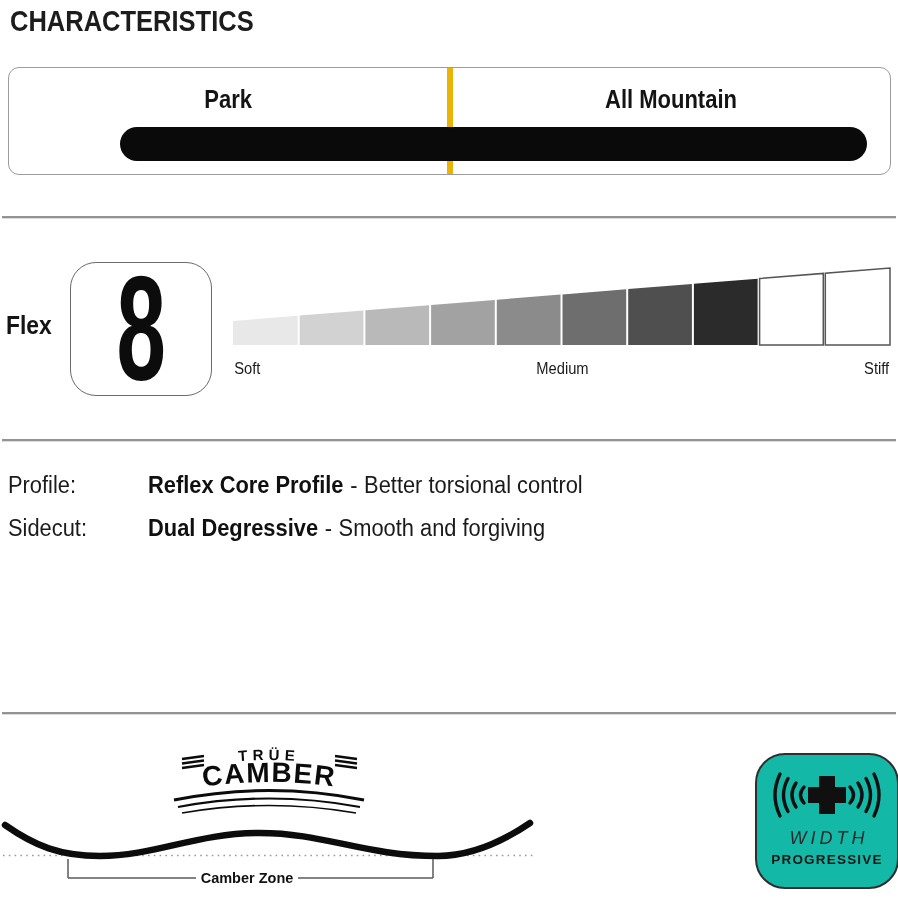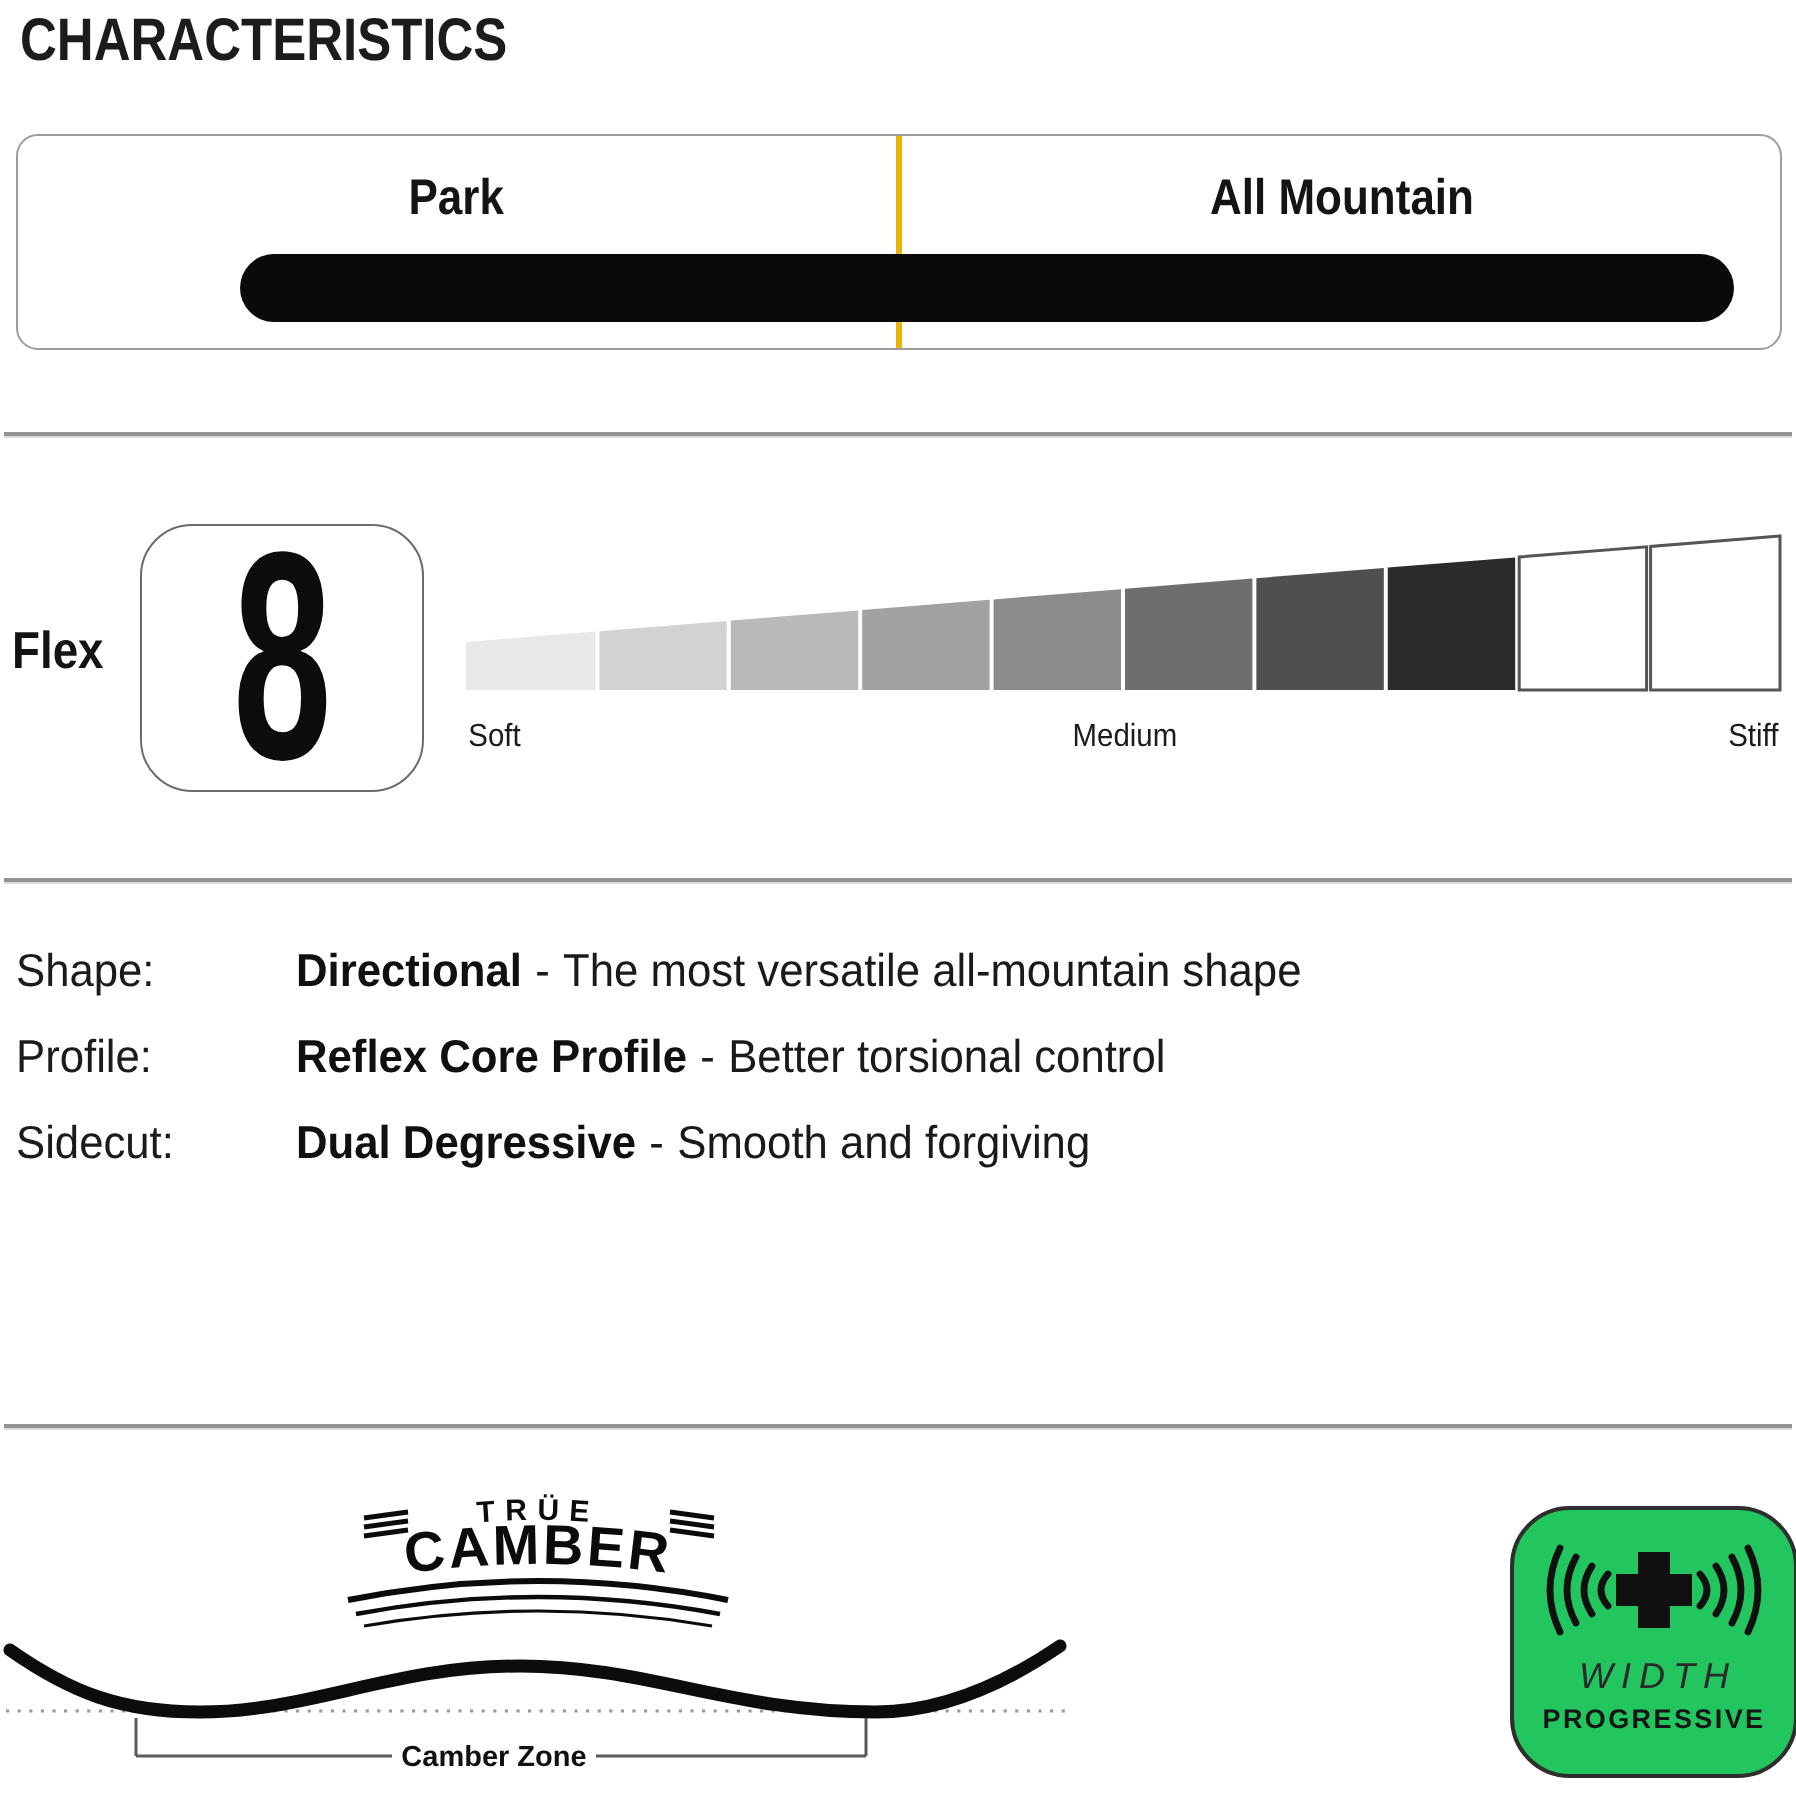--- a/index.html
+++ b/index.html
@@ -8,21 +8,21 @@
 
   
   .title{position:absolute;left:10px;top:4px;margin:0;font-size:30px;font-weight:700;
          letter-spacing:0px;transform:scaleX(0.85);transform-origin:left center;white-space:nowrap;color:#1c1c1c;}
 
   
   .styles-box{position:absolute;left:8px;top:67px;width:881px;height:106px;
               border:1.5px solid #9c9c9c;border-radius:11px;}
   .styles-cols{display:flex;width:100%;height:100%;}
   .style-col{flex:1;text-align:center;padding-top:17px;box-sizing:border-box;}
-  .style-col.mid{border-left:3px solid #eab308;}
+  .style-col.mid{border-left:6px solid #eab308;}
   .style-label{font-size:25px;font-weight:700;display:inline-block;transform:scaleX(0.88);color:#141414;}
   .style-pill{position:absolute;left:111px;top:59px;width:747px;height:34px;border-radius:17px;background:#0a0a0a;}
 
   
   .divider{position:absolute;left:2px;width:894px;height:2px;background:#939393;box-shadow:0 1px 0 #dcdcdc;}
   .d1{top:216px;} .d2{top:439px;} .d3{top:712px;}
 
   
   .flex-label{position:absolute;left:6px;top:310px;font-size:26px;font-weight:700;
               transform:scaleX(0.88);transform-origin:left center;color:#141414;}
@@ -42,21 +42,21 @@
   .spec-val{white-space:nowrap;transform:scaleX(0.95);transform-origin:left center;}
   .spec-val b{font-weight:700;color:#101010;}
   .sep{margin:0 7px;color:#1b1b1b;}
 
   
   .camber-logo{position:absolute;left:152px;top:748px;width:235px;height:68px;overflow:visible;}
   .camber-curve{position:absolute;left:0px;top:812px;width:540px;height:86px;overflow:visible;}
 
   
   .width-badge{position:absolute;left:755px;top:753px;width:144px;height:136px;border:2px solid #2e2e2e;
-               border-radius:30px;box-sizing:border-box;text-align:center;background:#22c55e;}
+               border-radius:30px;box-sizing:border-box;text-align:center;background:#14b8a6;}
   .badge-icon{display:block;margin:13px auto 0;width:122px;height:58px;}
   .badge-width{font-size:18px;font-style:italic;font-weight:400;letter-spacing:4px;color:#2a2a2a;
                margin-top:2px;margin-left:4px;}
   .badge-prog{font-size:13.5px;font-weight:700;letter-spacing:1.2px;color:#161616;margin-top:3px;}
 </style>
 </head>
 <body>
 
 <div class="page">
 
@@ -94,24 +94,20 @@
     </svg>
   <div class="flex-scale-labels">
     <span>Soft</span>
     <span>Medium</span>
     <span>Stiff</span>
   </div>
 
   <div class="divider d2"></div>
 
   <div class="specs">
-    <div class="spec-row">
-      <span class="spec-term">Shape:</span>
-      <span class="spec-val"><b>Directional</b><span class="sep">-</span><span>The most versatile all-mountain shape</span></span>
-    </div>
     <div class="spec-row">
       <span class="spec-term">Profile:</span>
       <span class="spec-val"><b>Reflex Core Profile</b><span class="sep">-</span><span>Better torsional control</span></span>
     </div>
     <div class="spec-row">
       <span class="spec-term">Sidecut:</span>
       <span class="spec-val"><b>Dual Degressive</b><span class="sep">-</span><span>Smooth and forgiving</span></span>
     </div>
   </div>
 

